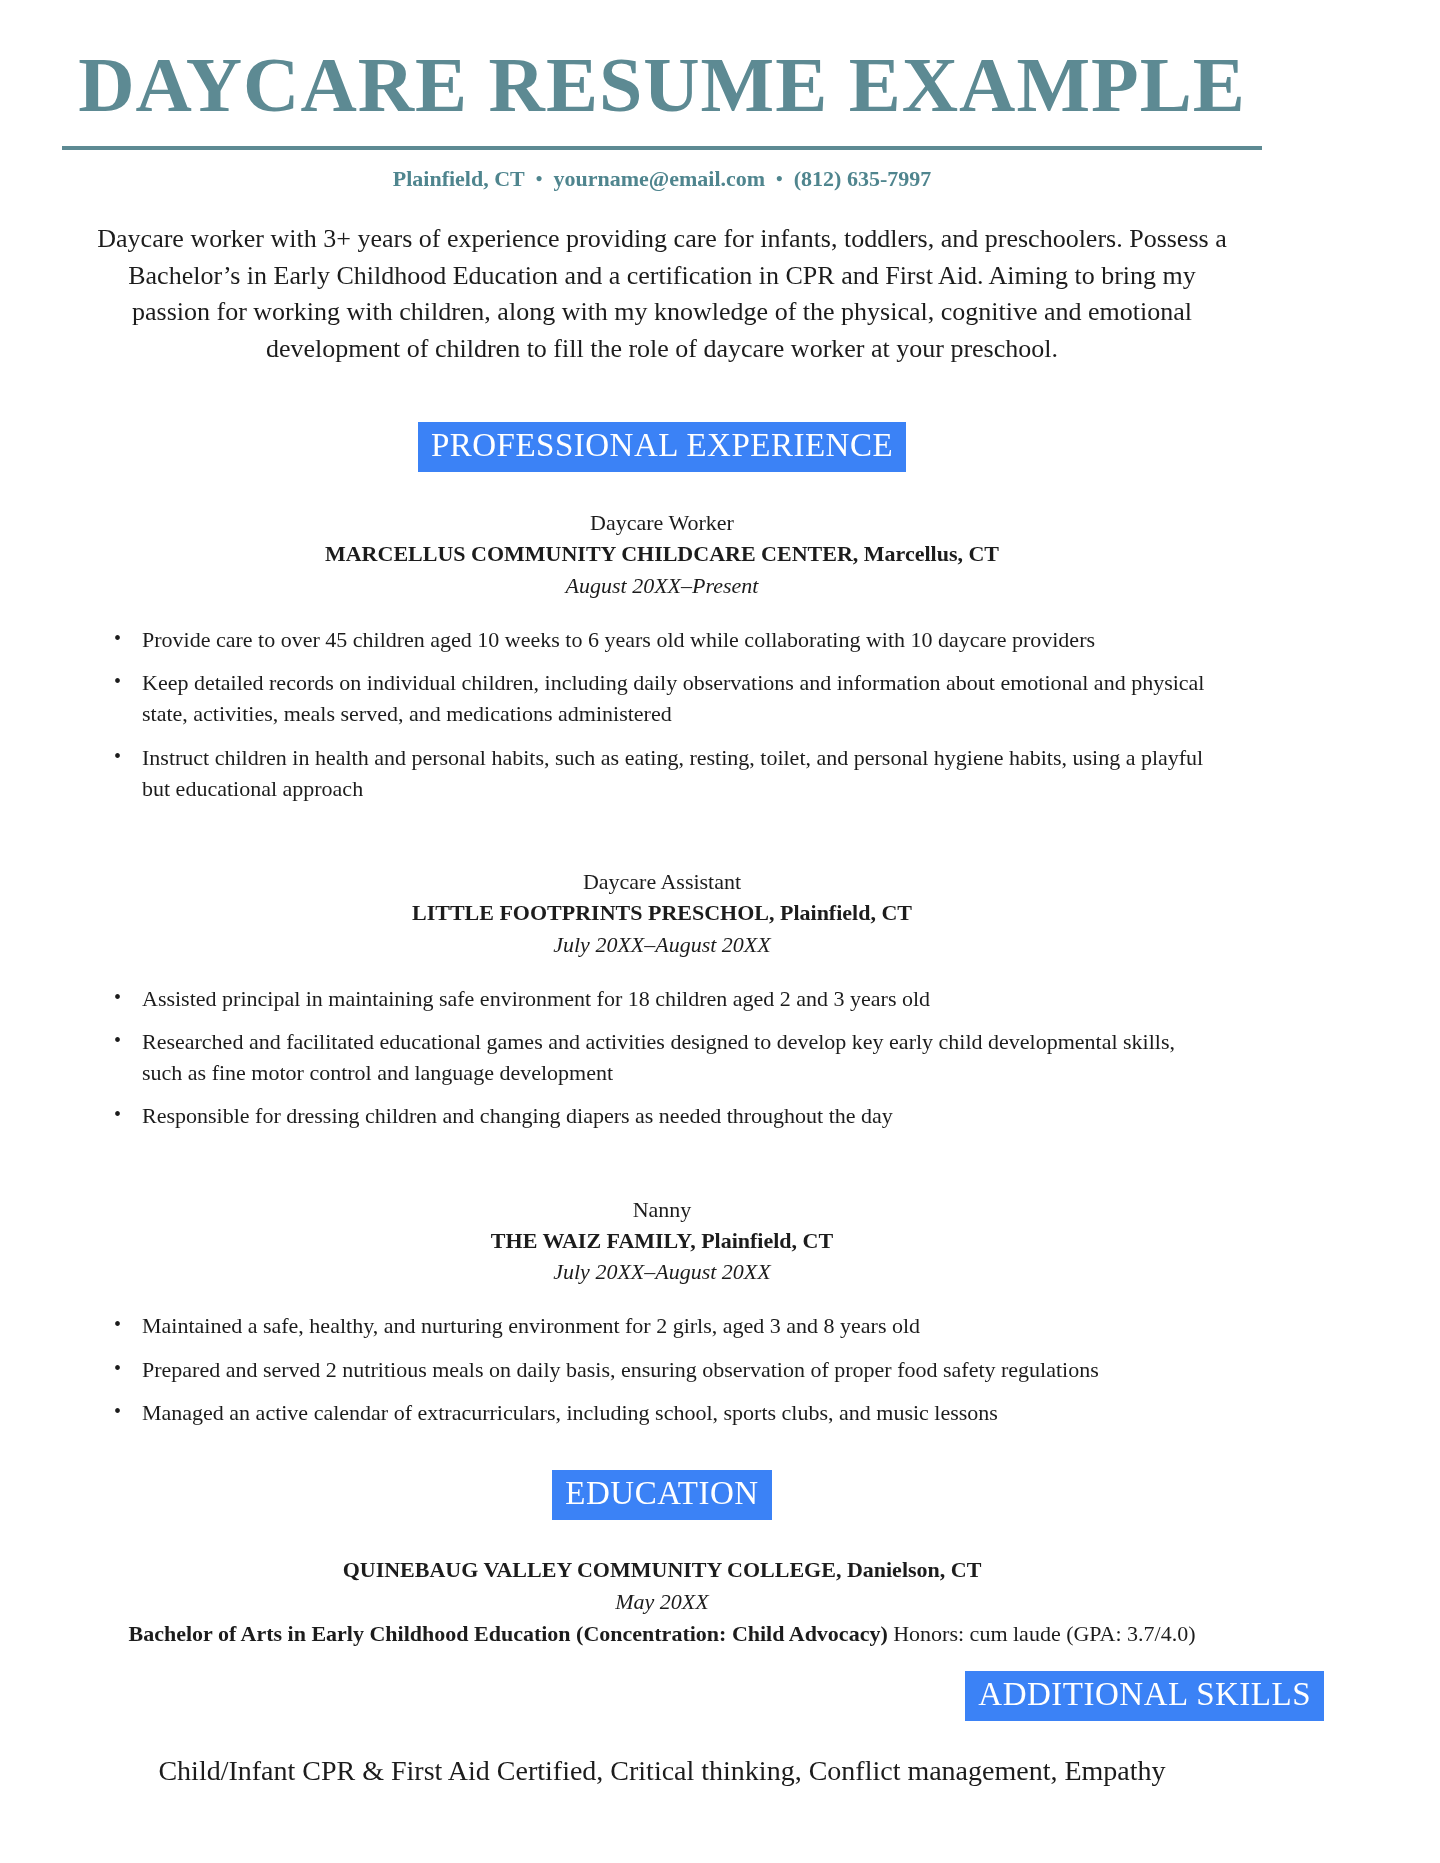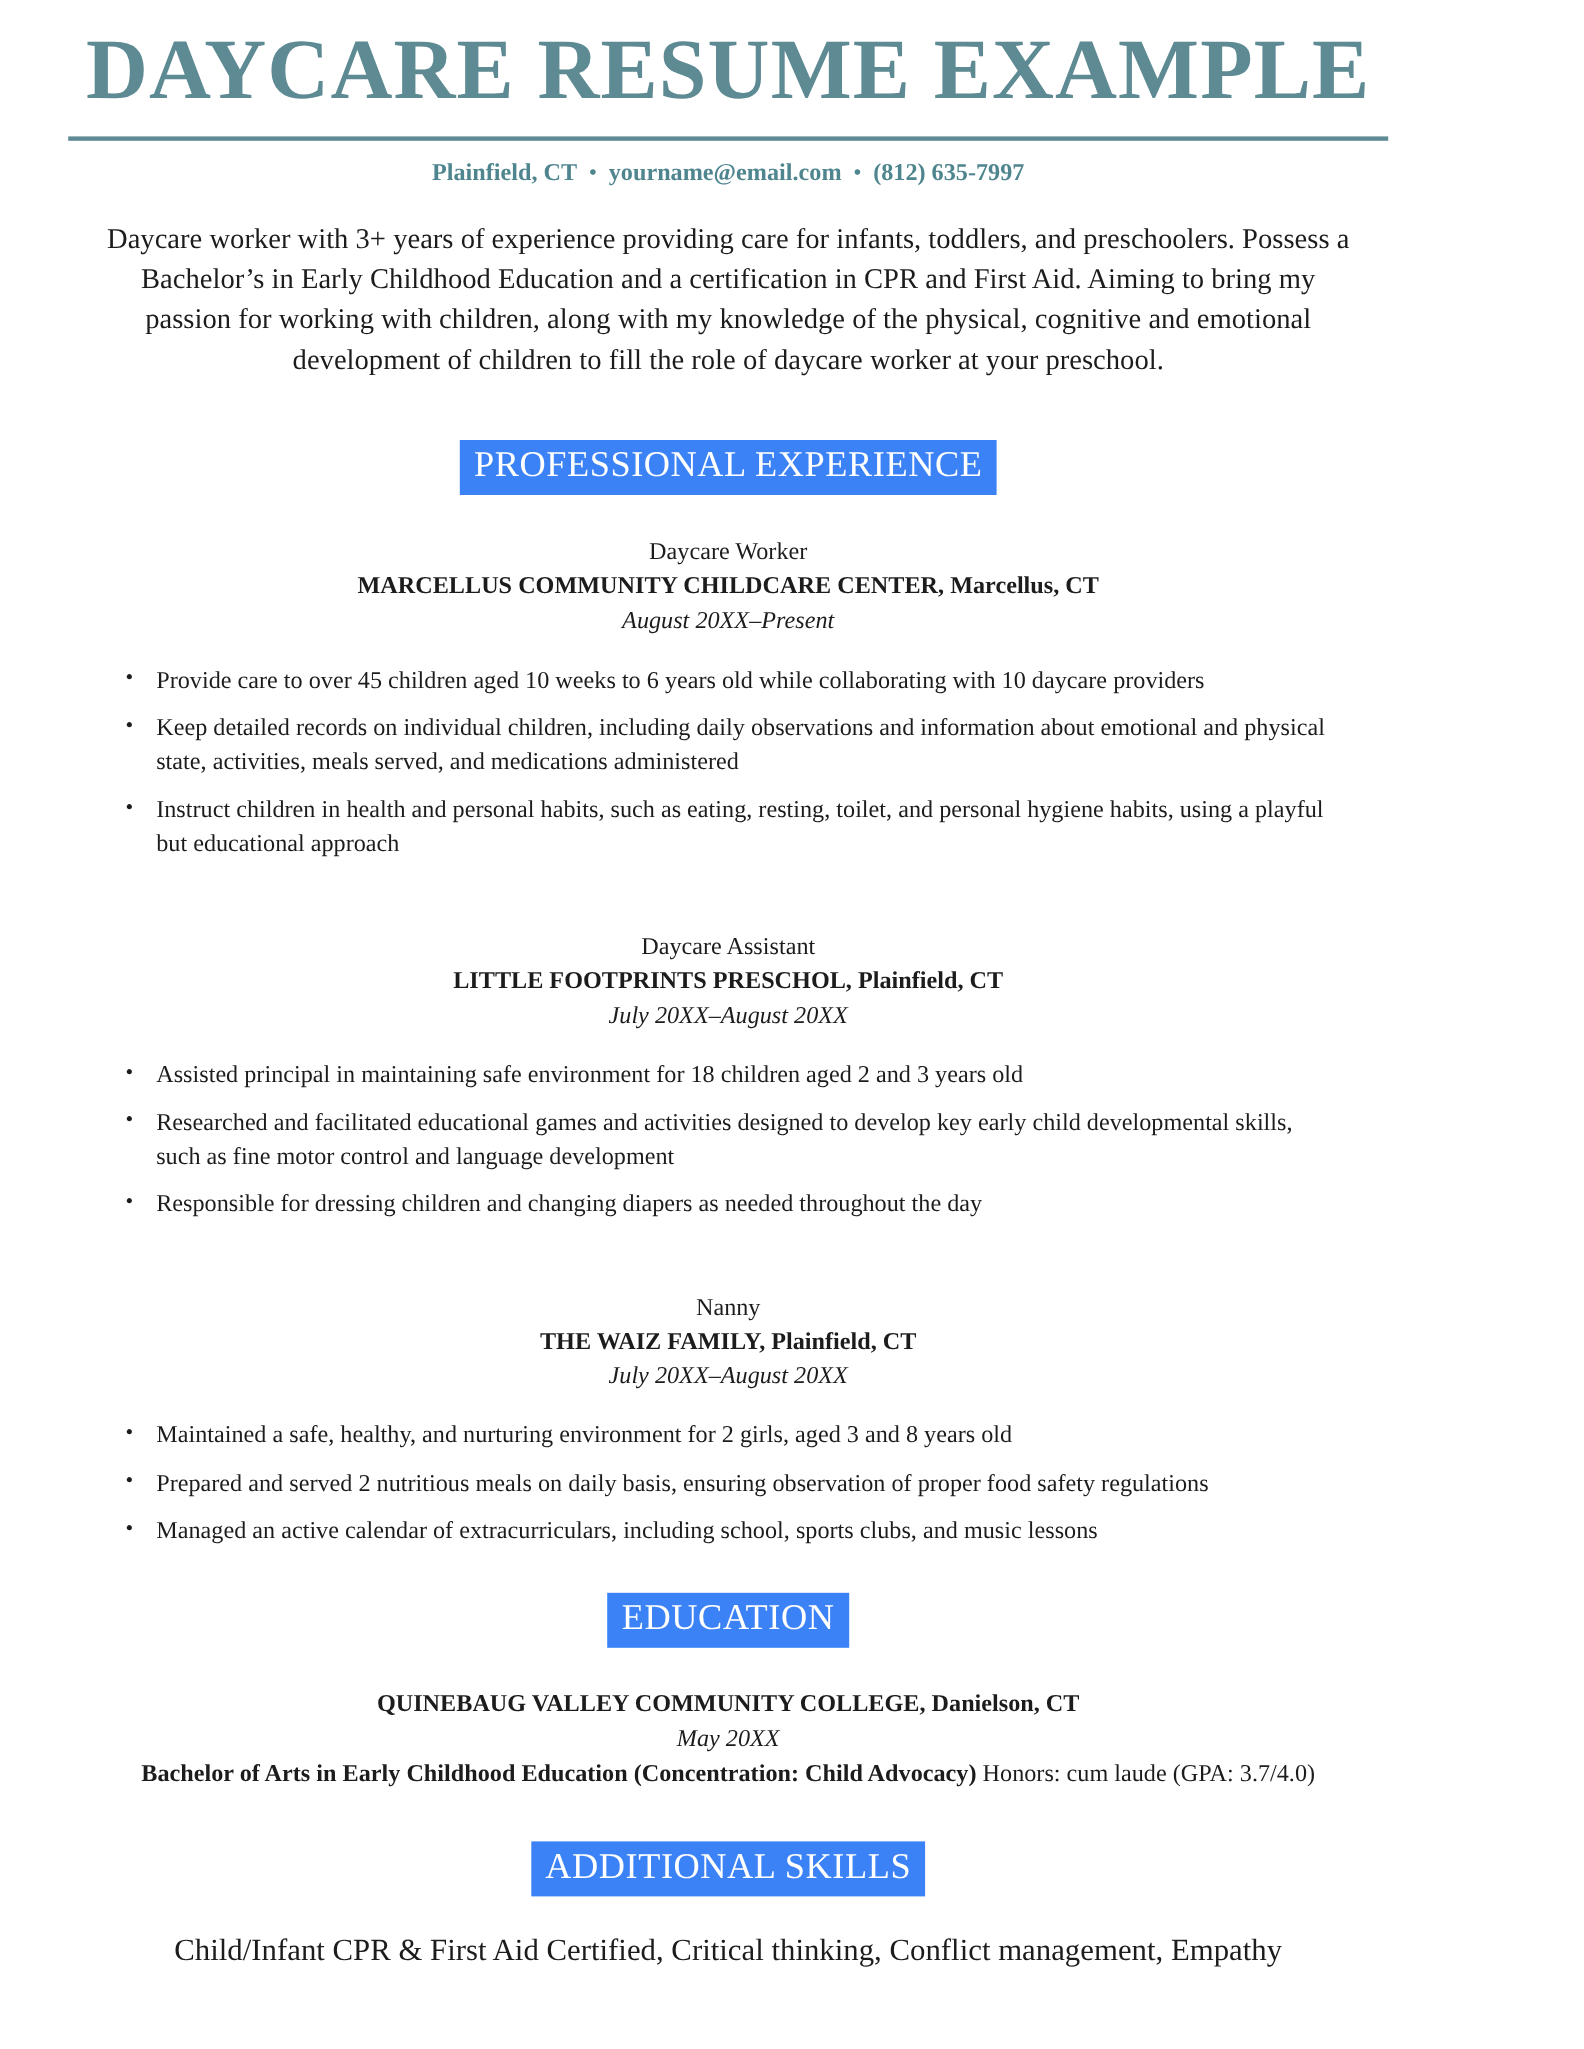--- a/index.html
+++ b/index.html
@@ -6,21 +6,21 @@
   body {
     width: 1440px;
     font-family: "Liberation Serif", serif;
     color: #1c1c1c;
     -webkit-font-smoothing: antialiased;
   }
   .page {
     width: 1324px;
     min-height: 1863px;
     box-sizing: border-box;
-    padding: 24px 0 60px;
+    padding: 46px 0 60px;
     background: #ffffff;
   }
   .title {
     margin: 0;
     text-align: center;
     color: #5d8a93;
     font-size: 78px;
     font-weight: 700;
     line-height: 1.0;
     letter-spacing: 1px;
@@ -47,21 +47,21 @@
   }
   .summary {
     margin: 27px auto 0;
     max-width: 1150px;
     text-align: center;
     font-size: 26px;
     line-height: 1.42;
   }
   .section-row { text-align: center; margin-top: 54px; }
   .section-row.edu { margin-top: 42px; }
-  .section-row.skills { margin-top: 46px; }
+  .section-row.skills { margin-top: 21px; text-align: right; }
   .section-label {
     display: inline-block;
     background: #3b82f6;
     color: #ffffff;
     font-weight: 400;
     font-size: 33px;
     line-height: 1.15;
     padding: 5px 13px 7px;
     letter-spacing: 0.5px;
   }

